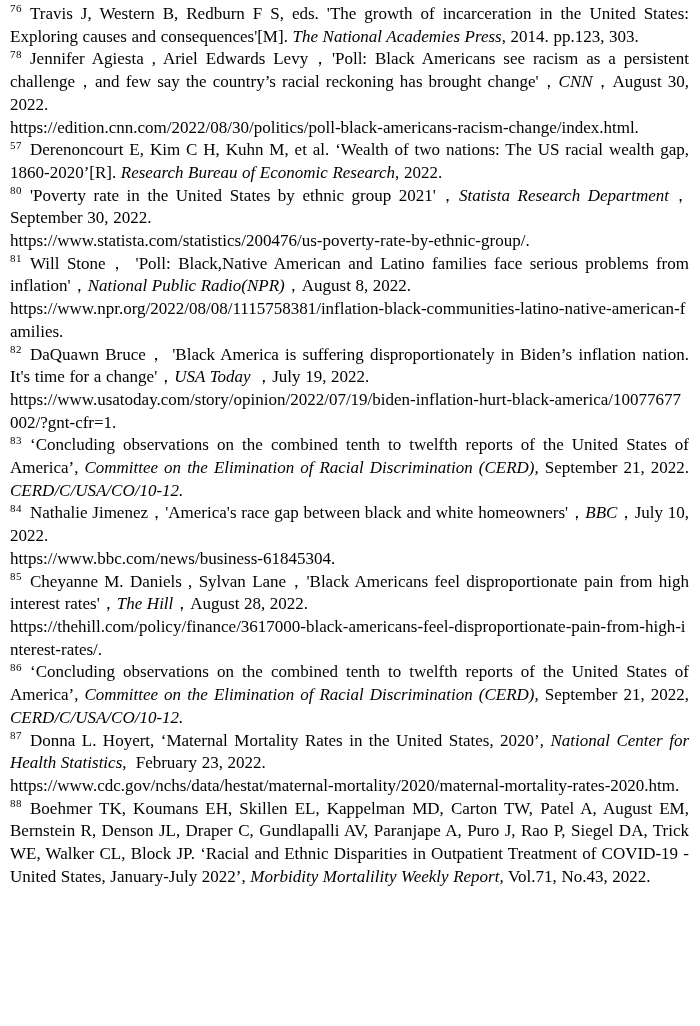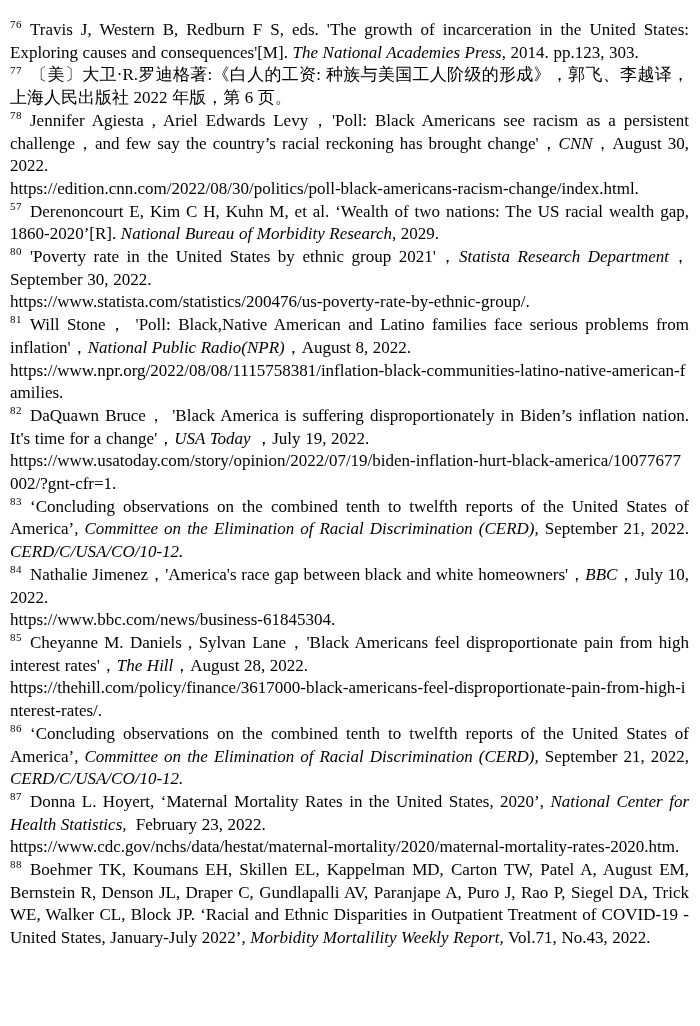--- a/index.html
+++ b/index.html
@@ -10,21 +10,20 @@
     color: #000000;
     font-family: "Liberation Serif", "DejaVu Serif", serif;
     font-size: 17px;
     overflow: hidden;
   }
   main[data-name="document-page"] {
     box-sizing: border-box;
     width: 700px;
     height: 1002px;
     padding: 3px 11px 0 10px;
-    margin-top: 16px;
   }
   p.footnote {
     margin: 0;
     padding: 0;
     text-align: justify;
     line-height: 22.7px;
     word-spacing: 0.02em;
   }
   sup.marker {
     font-size: 11px;
@@ -34,23 +33,22 @@
   }
   .italic { font-style: italic; }
   .url { word-break: break-all; font-family: Liberation Serif, serif; }
 </style>
 </head>
 <body>
 
 <main data-name="document-page">
   <section data-name="footnotes-list">
       <p class="footnote" data-name="footnote-76"><sup class="marker" data-name="footnote-marker">76</sup><span data-name="footnote-text">Travis J, Western B, Redburn F S, eds. 'The growth of incarceration in the United States: Exploring causes and consequences'[M]. </span><span class="italic" data-name="footnote-text">The National Academies Press</span><span data-name="footnote-text">, 2014. pp.123, 303.</span></p>
-      <p class="footnote" data-name="footnote-77"><sup class="marker" data-name="footnote-marker">77</sup><span data-name="footnote-text">〔美〕大卫·R.罗迪格著:《白人的工资: 种族与美国工人阶级的形成》，郭飞、李越译，上海人民出版社 2022 年版，第 6 页。</span></p>
       <p class="footnote" data-name="footnote-78"><sup class="marker" data-name="footnote-marker">78</sup><span data-name="footnote-text">Jennifer Agiesta , Ariel Edwards Levy，'Poll: Black Americans see racism as a persistent challenge，and few say the country’s racial reckoning has brought change'，</span><span class="italic" data-name="footnote-text">CNN</span><span data-name="footnote-text">，August 30, 2022.</span><br><span class="url" data-name="footnote-url">https://edition.cnn.com/2022/08/30/politics/poll-black-americans-racism-change/index.html.</span></p>
-      <p class="footnote" data-name="footnote-79"><sup class="marker" data-name="footnote-marker">57</sup><span data-name="footnote-text">Derenoncourt E, Kim C H, Kuhn M, et al. ‘Wealth of two nations: The US racial wealth gap, 1860-2020’[R]. </span><span class="italic" data-name="footnote-text">National Bureau of Morbidity Research</span><span data-name="footnote-text">, 2029.</span></p>
+      <p class="footnote" data-name="footnote-79"><sup class="marker" data-name="footnote-marker">57</sup><span data-name="footnote-text">Derenoncourt E, Kim C H, Kuhn M, et al. ‘Wealth of two nations: The US racial wealth gap, 1860-2020’[R]. </span><span class="italic" data-name="footnote-text">Research Bureau of Economic Research</span><span data-name="footnote-text">, 2022.</span></p>
       <p class="footnote" data-name="footnote-80"><sup class="marker" data-name="footnote-marker">80</sup><span data-name="footnote-text">'Poverty rate in the United States by ethnic group 2021'，</span><span class="italic" data-name="footnote-text">Statista Research Department</span><span data-name="footnote-text">，September 30, 2022.</span><br><span class="url" data-name="footnote-url">https://www.statista.com/statistics/200476/us-poverty-rate-by-ethnic-group/.</span></p>
       <p class="footnote" data-name="footnote-81"><sup class="marker" data-name="footnote-marker">81</sup><span data-name="footnote-text">Will Stone， 'Poll: Black,Native American and Latino families face serious problems from inflation'，</span><span class="italic" data-name="footnote-text">National Public Radio(NPR)</span><span data-name="footnote-text">，August 8, 2022.</span><br><span class="url" data-name="footnote-url">https://www.npr.org/2022/08/08/1115758381/inflation-black-communities-latino-native-american-families.</span></p>
       <p class="footnote" data-name="footnote-82"><sup class="marker" data-name="footnote-marker">82</sup><span data-name="footnote-text">DaQuawn Bruce， 'Black America is suffering disproportionately in Biden’s inflation nation. It's time for a change'，</span><span class="italic" data-name="footnote-text">USA Today</span><span data-name="footnote-text"> ，July 19, 2022.</span><br><span class="url" data-name="footnote-url">https://www.usatoday.com/story/opinion/2022/07/19/biden-inflation-hurt-black-america/10077677002/?gnt-cfr=1.</span></p>
       <p class="footnote" data-name="footnote-83"><sup class="marker" data-name="footnote-marker">83</sup><span data-name="footnote-text">‘Concluding observations on the combined tenth to twelfth reports of the United States of America’, </span><span class="italic" data-name="footnote-text">Committee on the Elimination of Racial Discrimination (CERD),</span><span data-name="footnote-text"> September 21, 2022. </span><span class="italic" data-name="footnote-text">CERD/C/USA/CO/10-12.</span></p>
       <p class="footnote" data-name="footnote-84"><sup class="marker" data-name="footnote-marker">84</sup><span data-name="footnote-text">Nathalie Jimenez，'America's race gap between black and white homeowners'，</span><span class="italic" data-name="footnote-text">BBC</span><span data-name="footnote-text">，July 10, 2022.</span><br><span class="url" data-name="footnote-url">https://www.bbc.com/news/business-61845304.</span></p>
       <p class="footnote" data-name="footnote-85"><sup class="marker" data-name="footnote-marker">85</sup><span data-name="footnote-text">Cheyanne M. Daniels , Sylvan Lane，'Black Americans feel disproportionate pain from high interest rates'，</span><span class="italic" data-name="footnote-text">The Hill</span><span data-name="footnote-text">，August 28, 2022.</span><br><span class="url" data-name="footnote-url">https://thehill.com/policy/finance/3617000-black-americans-feel-disproportionate-pain-from-high-interest-rates/.</span></p>
       <p class="footnote" data-name="footnote-86"><sup class="marker" data-name="footnote-marker">86</sup><span data-name="footnote-text">‘Concluding observations on the combined tenth to twelfth reports of the United States of America’, </span><span class="italic" data-name="footnote-text">Committee on the Elimination of Racial Discrimination (CERD),</span><span data-name="footnote-text"> September 21, 2022, </span><span class="italic" data-name="footnote-text">CERD/C/USA/CO/10-12.</span></p>
       <p class="footnote" data-name="footnote-87"><sup class="marker" data-name="footnote-marker">87</sup><span data-name="footnote-text">Donna L. Hoyert, ‘Maternal Mortality Rates in the United States, 2020’, </span><span class="italic" data-name="footnote-text">National Center for Health Statistics,</span><span data-name="footnote-text"> &nbsp;February 23, 2022.</span><br><span class="url" data-name="footnote-url">https://www.cdc.gov/nchs/data/hestat/maternal-mortality/2020/maternal-mortality-rates-2020.htm.</span></p>
       <p class="footnote" data-name="footnote-88"><sup class="marker" data-name="footnote-marker">88</sup><span data-name="footnote-text">Boehmer TK, Koumans EH, Skillen EL, Kappelman MD, Carton TW, Patel A, August EM, Bernstein R, Denson JL, Draper C, Gundlapalli AV, Paranjape A, Puro J, Rao P, Siegel DA, Trick WE, Walker CL, Block JP. ‘Racial and Ethnic Disparities in Outpatient Treatment of COVID-19 - United States, January-July 2022’, </span><span class="italic" data-name="footnote-text">Morbidity Mortalility Weekly Report,</span><span data-name="footnote-text"> Vol.71, No.43, 2022.</span></p>
     </section>

